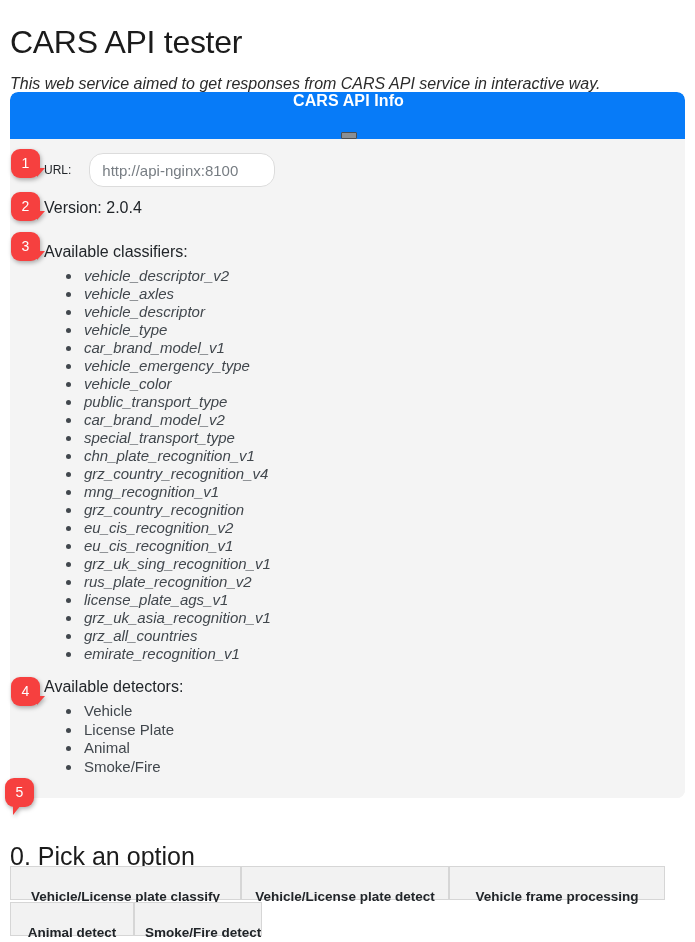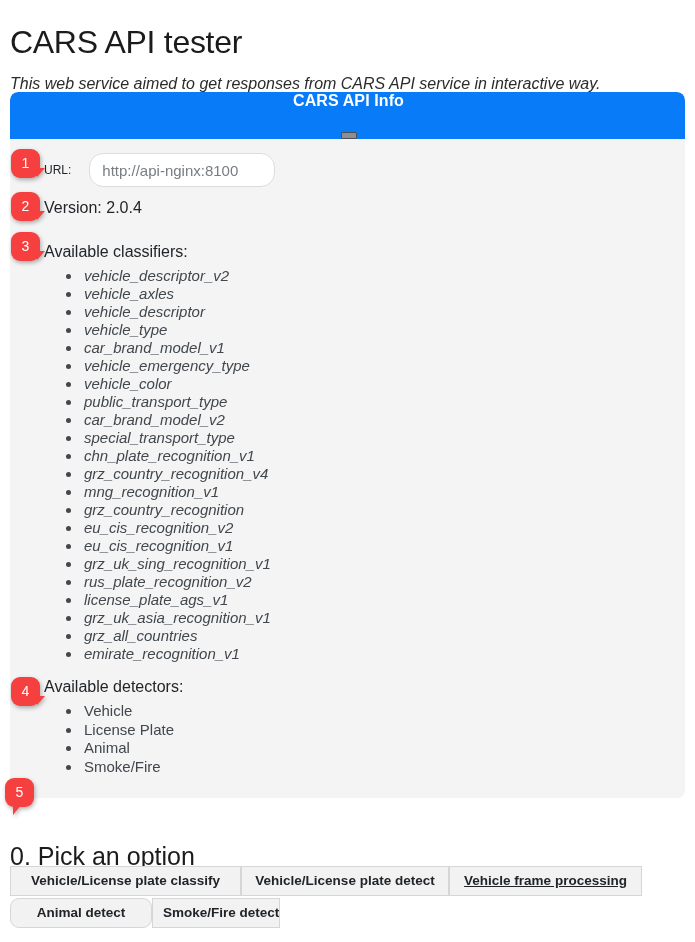--- a/index.html
+++ b/index.html
@@ -180,27 +180,27 @@
     border: 1px solid #d6d6d6;
     color: #212529;
     font-family: "Liberation Sans", "DejaVu Sans", sans-serif;
     font-size: 13.5px;
     font-weight: bold;
     height: 30px;
     line-height: 28px;
     text-align: center;
     box-sizing: border-box;
     cursor: pointer;
-    padding: 0 10px;
+    padding: 16px 10px;
     white-space: nowrap;
   }
   .opt-w1 { width: 231px; }
   .opt-w2 { width: 208px; }
-  .opt-w3 { width: 193px; text-decoration: underline; }
-  .opt-w4 { width: 142px; border-radius: 9px; }
+  .opt-w3 { width: 216px; }
+  .opt-w4 { width: 124px; }
   .opt-w5 { width: 128px; }
 
   
   .marker {
     position: absolute;
     width: 29px;
     height: 29px;
     background: #f6403f;
     border-radius: 9px 9px 9px 9px;
     color: #ffffff;

